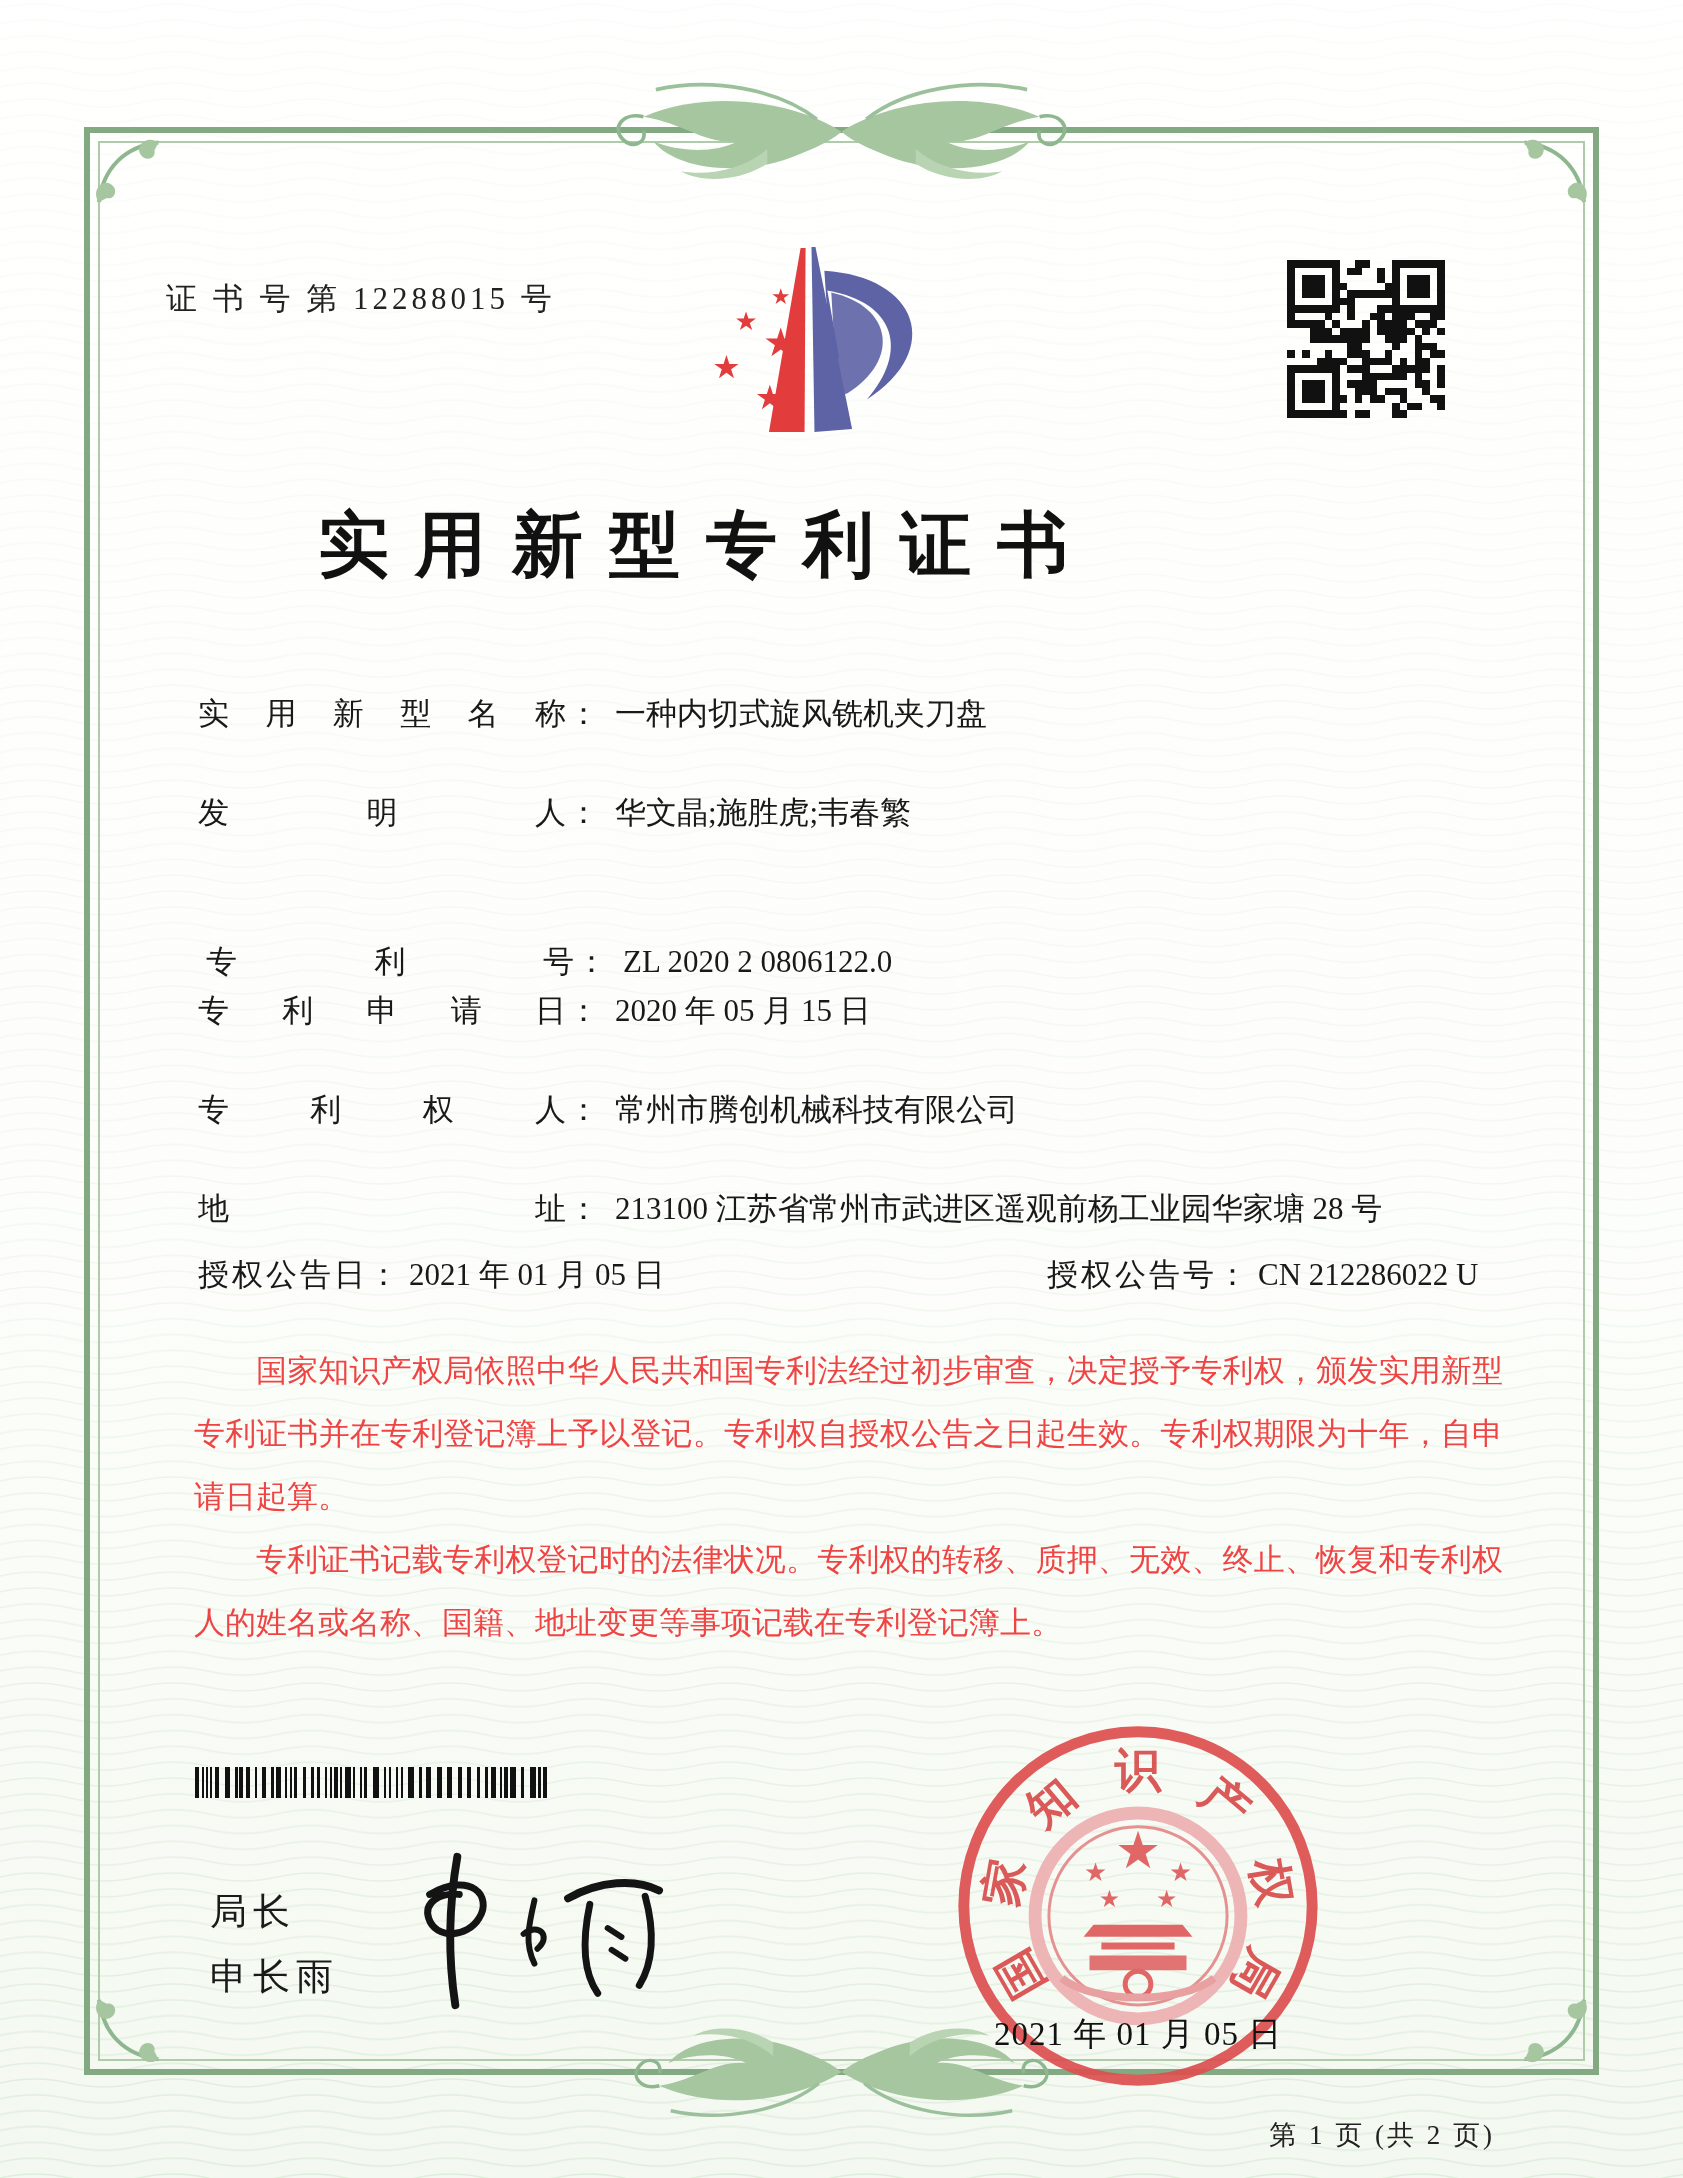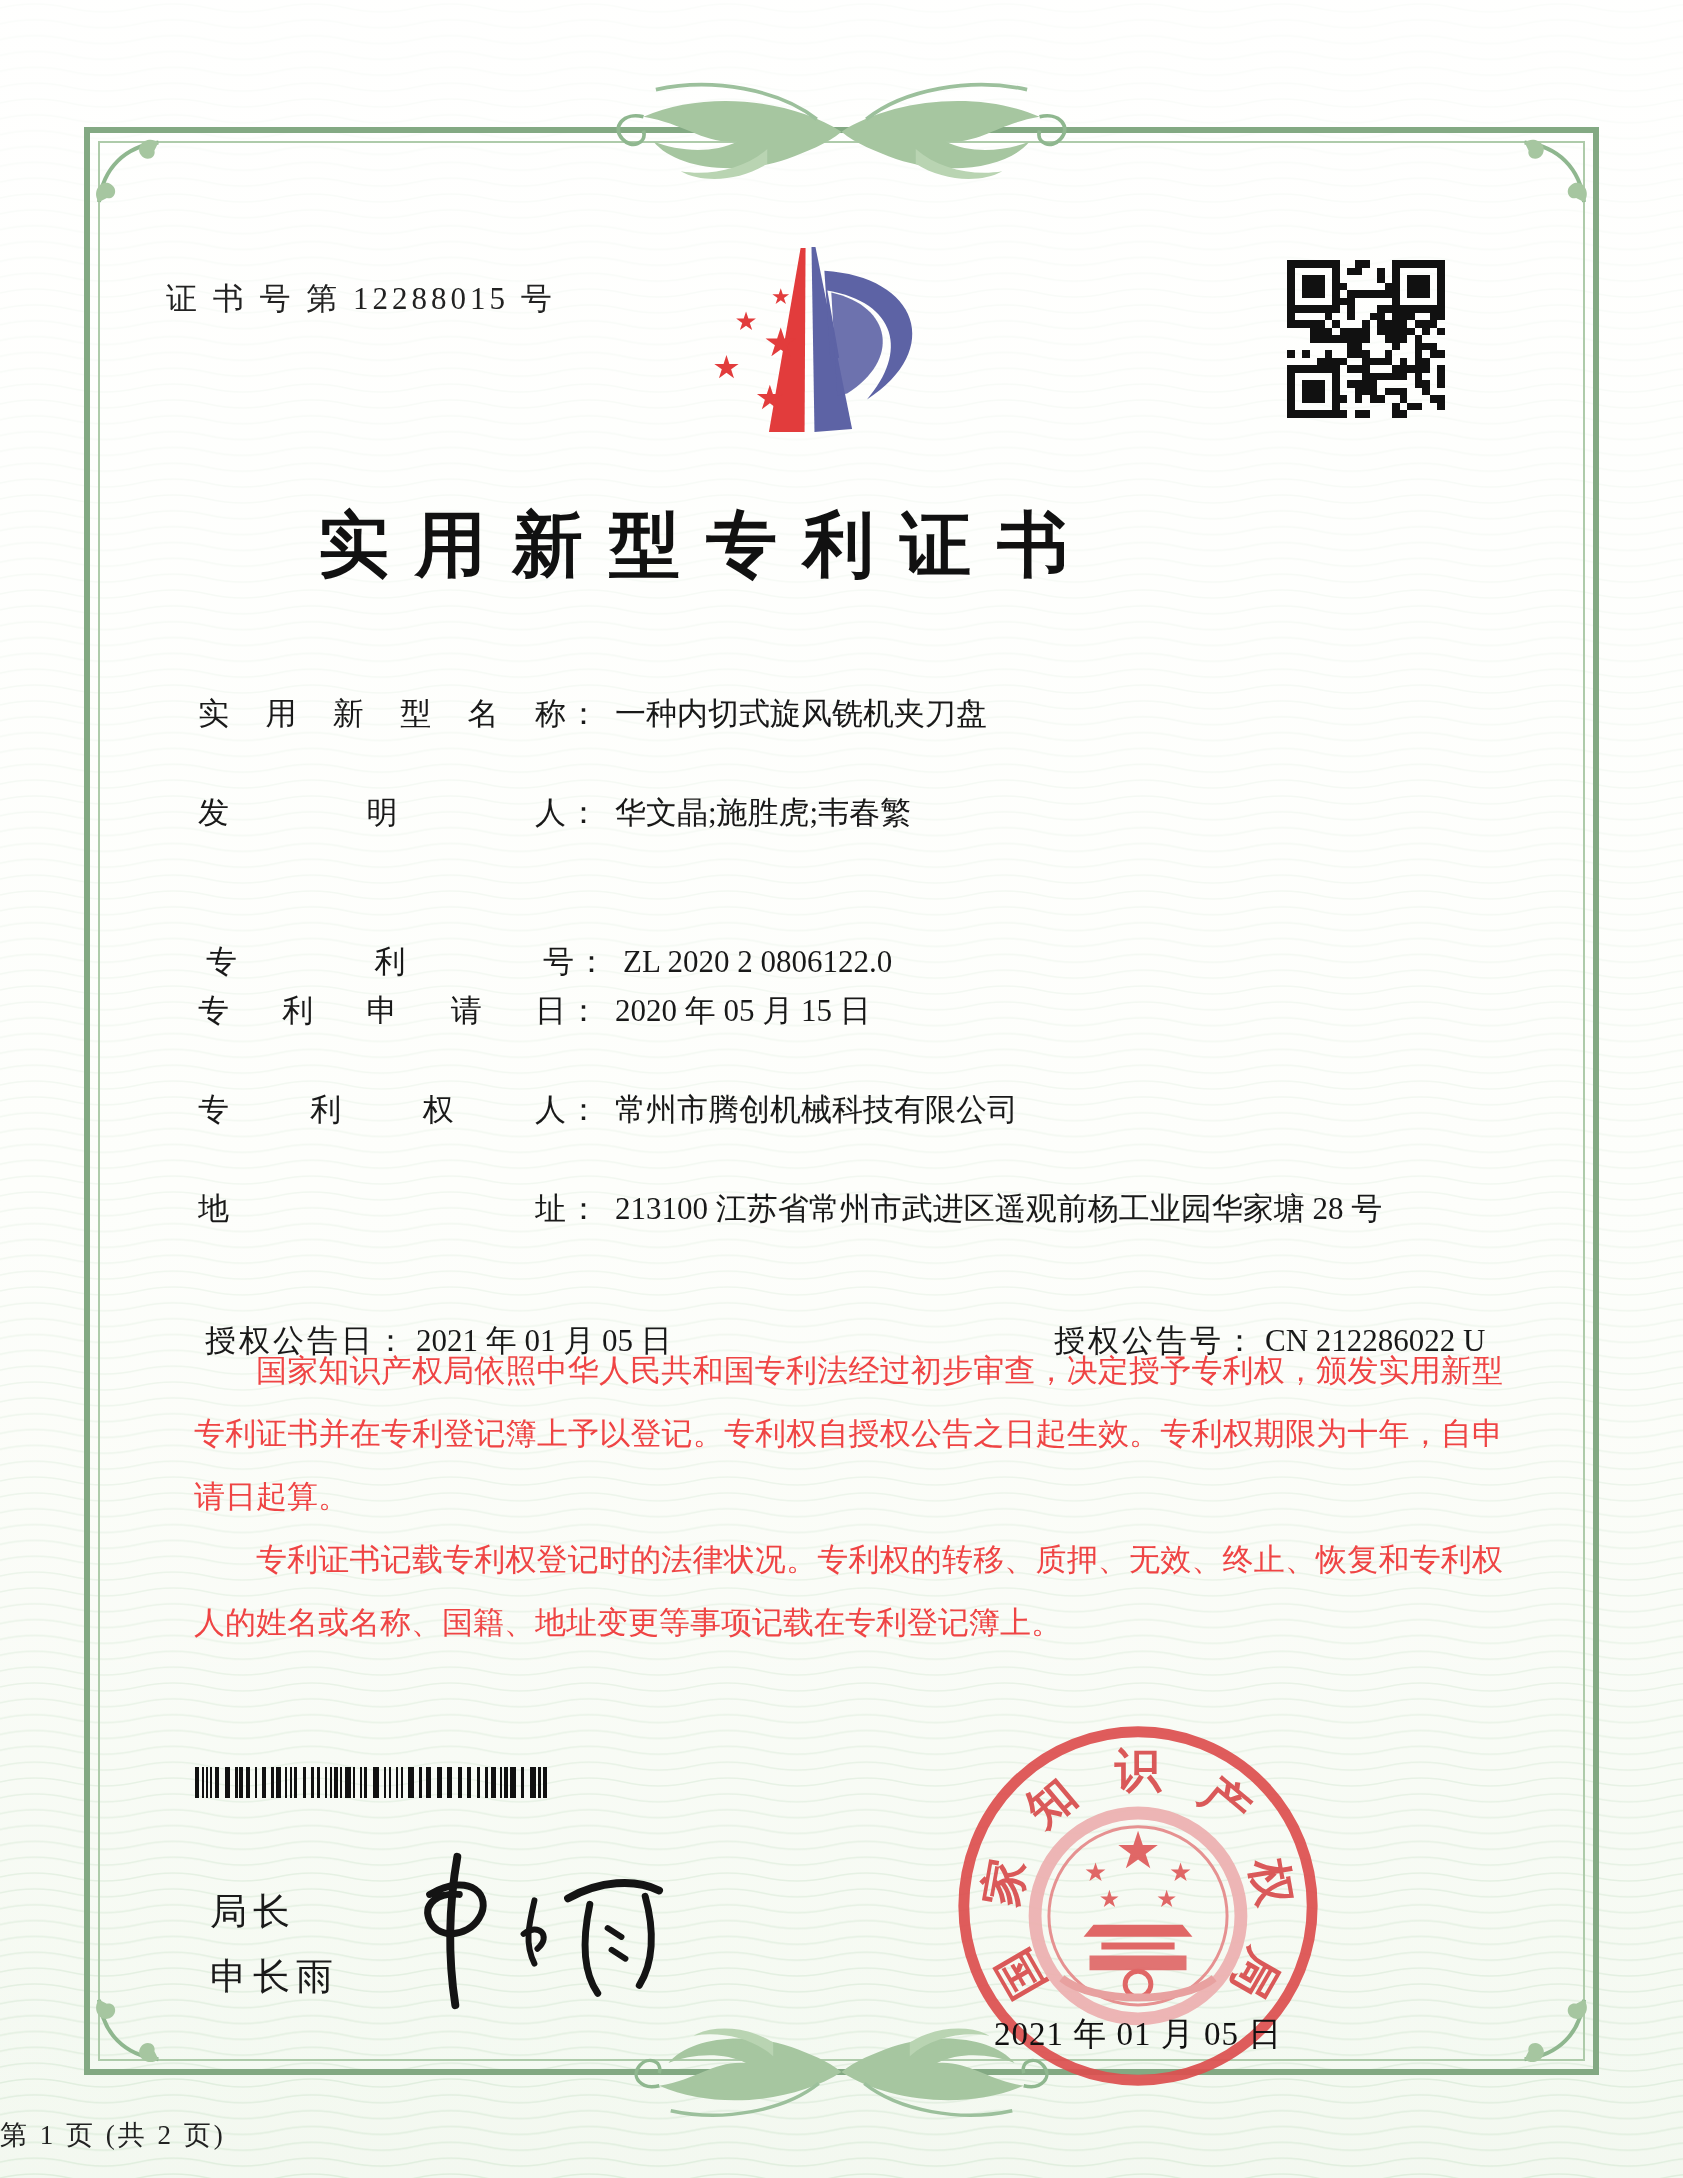--- a/index.html
+++ b/index.html
@@ -34,21 +34,21 @@
          text-align:justify;color:#ef4444;}
   .paras p{margin:0;text-indent:2em;}
 
   .director-title{left:210px;top:1887px;font-size:37px;letter-spacing:6px;
         font-family:"Liberation Sans", sans-serif;color:#1a1a1a;}
   .director-name{left:210px;top:1952px;font-size:37px;letter-spacing:6px;
         font-family:"Liberation Sans", sans-serif;color:#1a1a1a;}
 
   .seal-date{left:945px;top:2012px;width:386px;text-align:center;font-size:33px;
         letter-spacing:1px;color:#111;z-index:6;}
-  .footer{left:0;top:2117px;width:1495px;text-align:left;font-size:27px;
+  .footer{left:0;top:2117px;width:1495px;text-align:right;font-size:27px;
         letter-spacing:3px;color:#222;}
 
   #seal-chars text{fill:#d84c4c;font-size:47px;font-weight:bold;
         text-anchor:middle;font-family:"Liberation Serif", serif;}
   .emblem-star{fill:#df5b5b;text-anchor:middle;font-family:"DejaVu Sans", sans-serif;}
   .logo-star{fill:#e23c3c;text-anchor:middle;font-family:"DejaVu Sans", sans-serif;}
 </style>
 </head>
 <body>
 
@@ -376,21 +376,21 @@
   <div class="abs field" style="top:990px;">
     <span class="flabel">专利申请日</span><span class="fcolon">：</span><span class="fvalue">2020 年 05 月 15 日</span>
   </div>
   <div class="abs field" style="top:1089px;">
     <span class="flabel">专利权人</span><span class="fcolon">：</span><span class="fvalue">常州市腾创机械科技有限公司</span>
   </div>
   <div class="abs field" style="top:1188px;">
     <span class="flabel">地址</span><span class="fcolon">：</span><span class="fvalue">213100 江苏省常州市武进区遥观前杨工业园华家塘 28 号</span>
   </div>
 
-  <div class="abs field" style="top:1320px;margin-left:7px;">
+  <div class="abs field" style="top:1254px;">
     <span class="glabel">授权公告日</span><span>：</span><span style="margin-left:10px;">2021 年 01 月 05 日</span>
     <span class="grant-group2">
       <span class="glabel">授权公告号</span><span>：</span><span style="margin-left:10px;">CN 212286022 U</span>
     </span>
   </div>
 
   <div class="abs paras">
     <p>国家知识产权局依照中华人民共和国专利法经过初步审查，决定授予专利权，颁发实用新型专利证书并在专利登记簿上予以登记。专利权自授权公告之日起生效。专利权期限为十年，自申请日起算。</p>
     <p>专利证书记载专利权登记时的法律状况。专利权的转移、质押、无效、终止、恢复和专利权人的姓名或名称、国籍、地址变更等事项记载在专利登记簿上。</p>
   </div>

